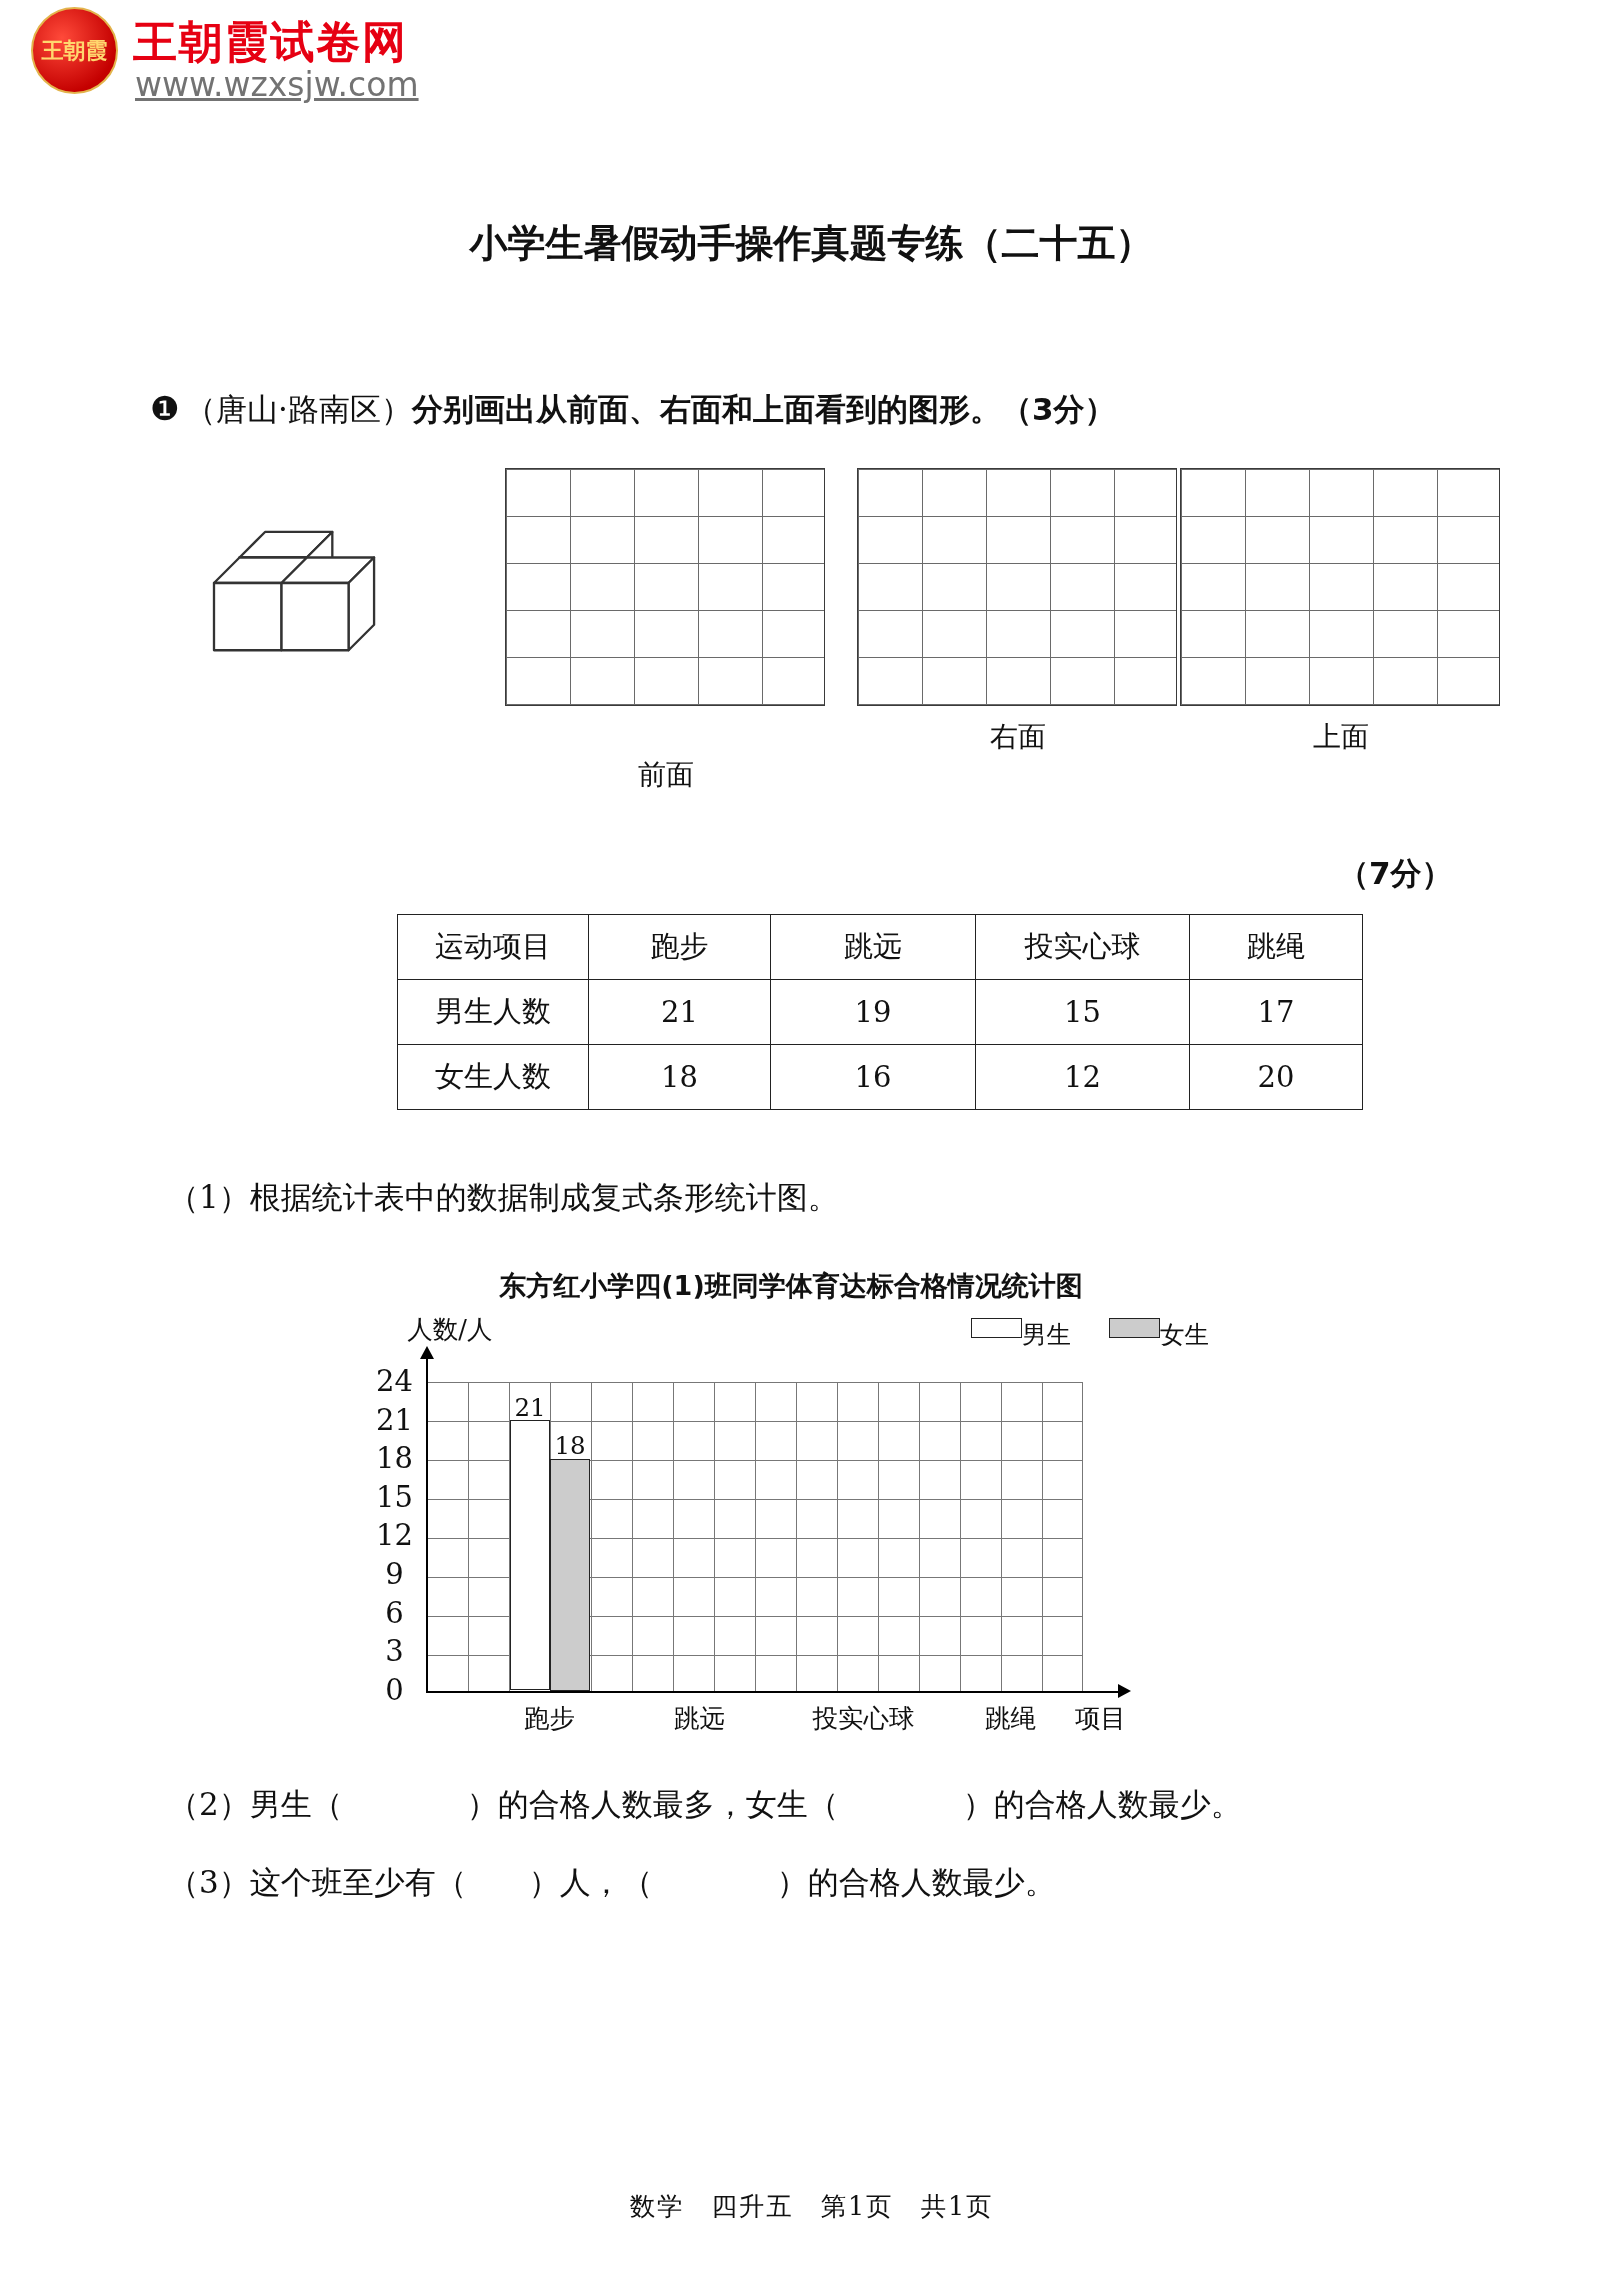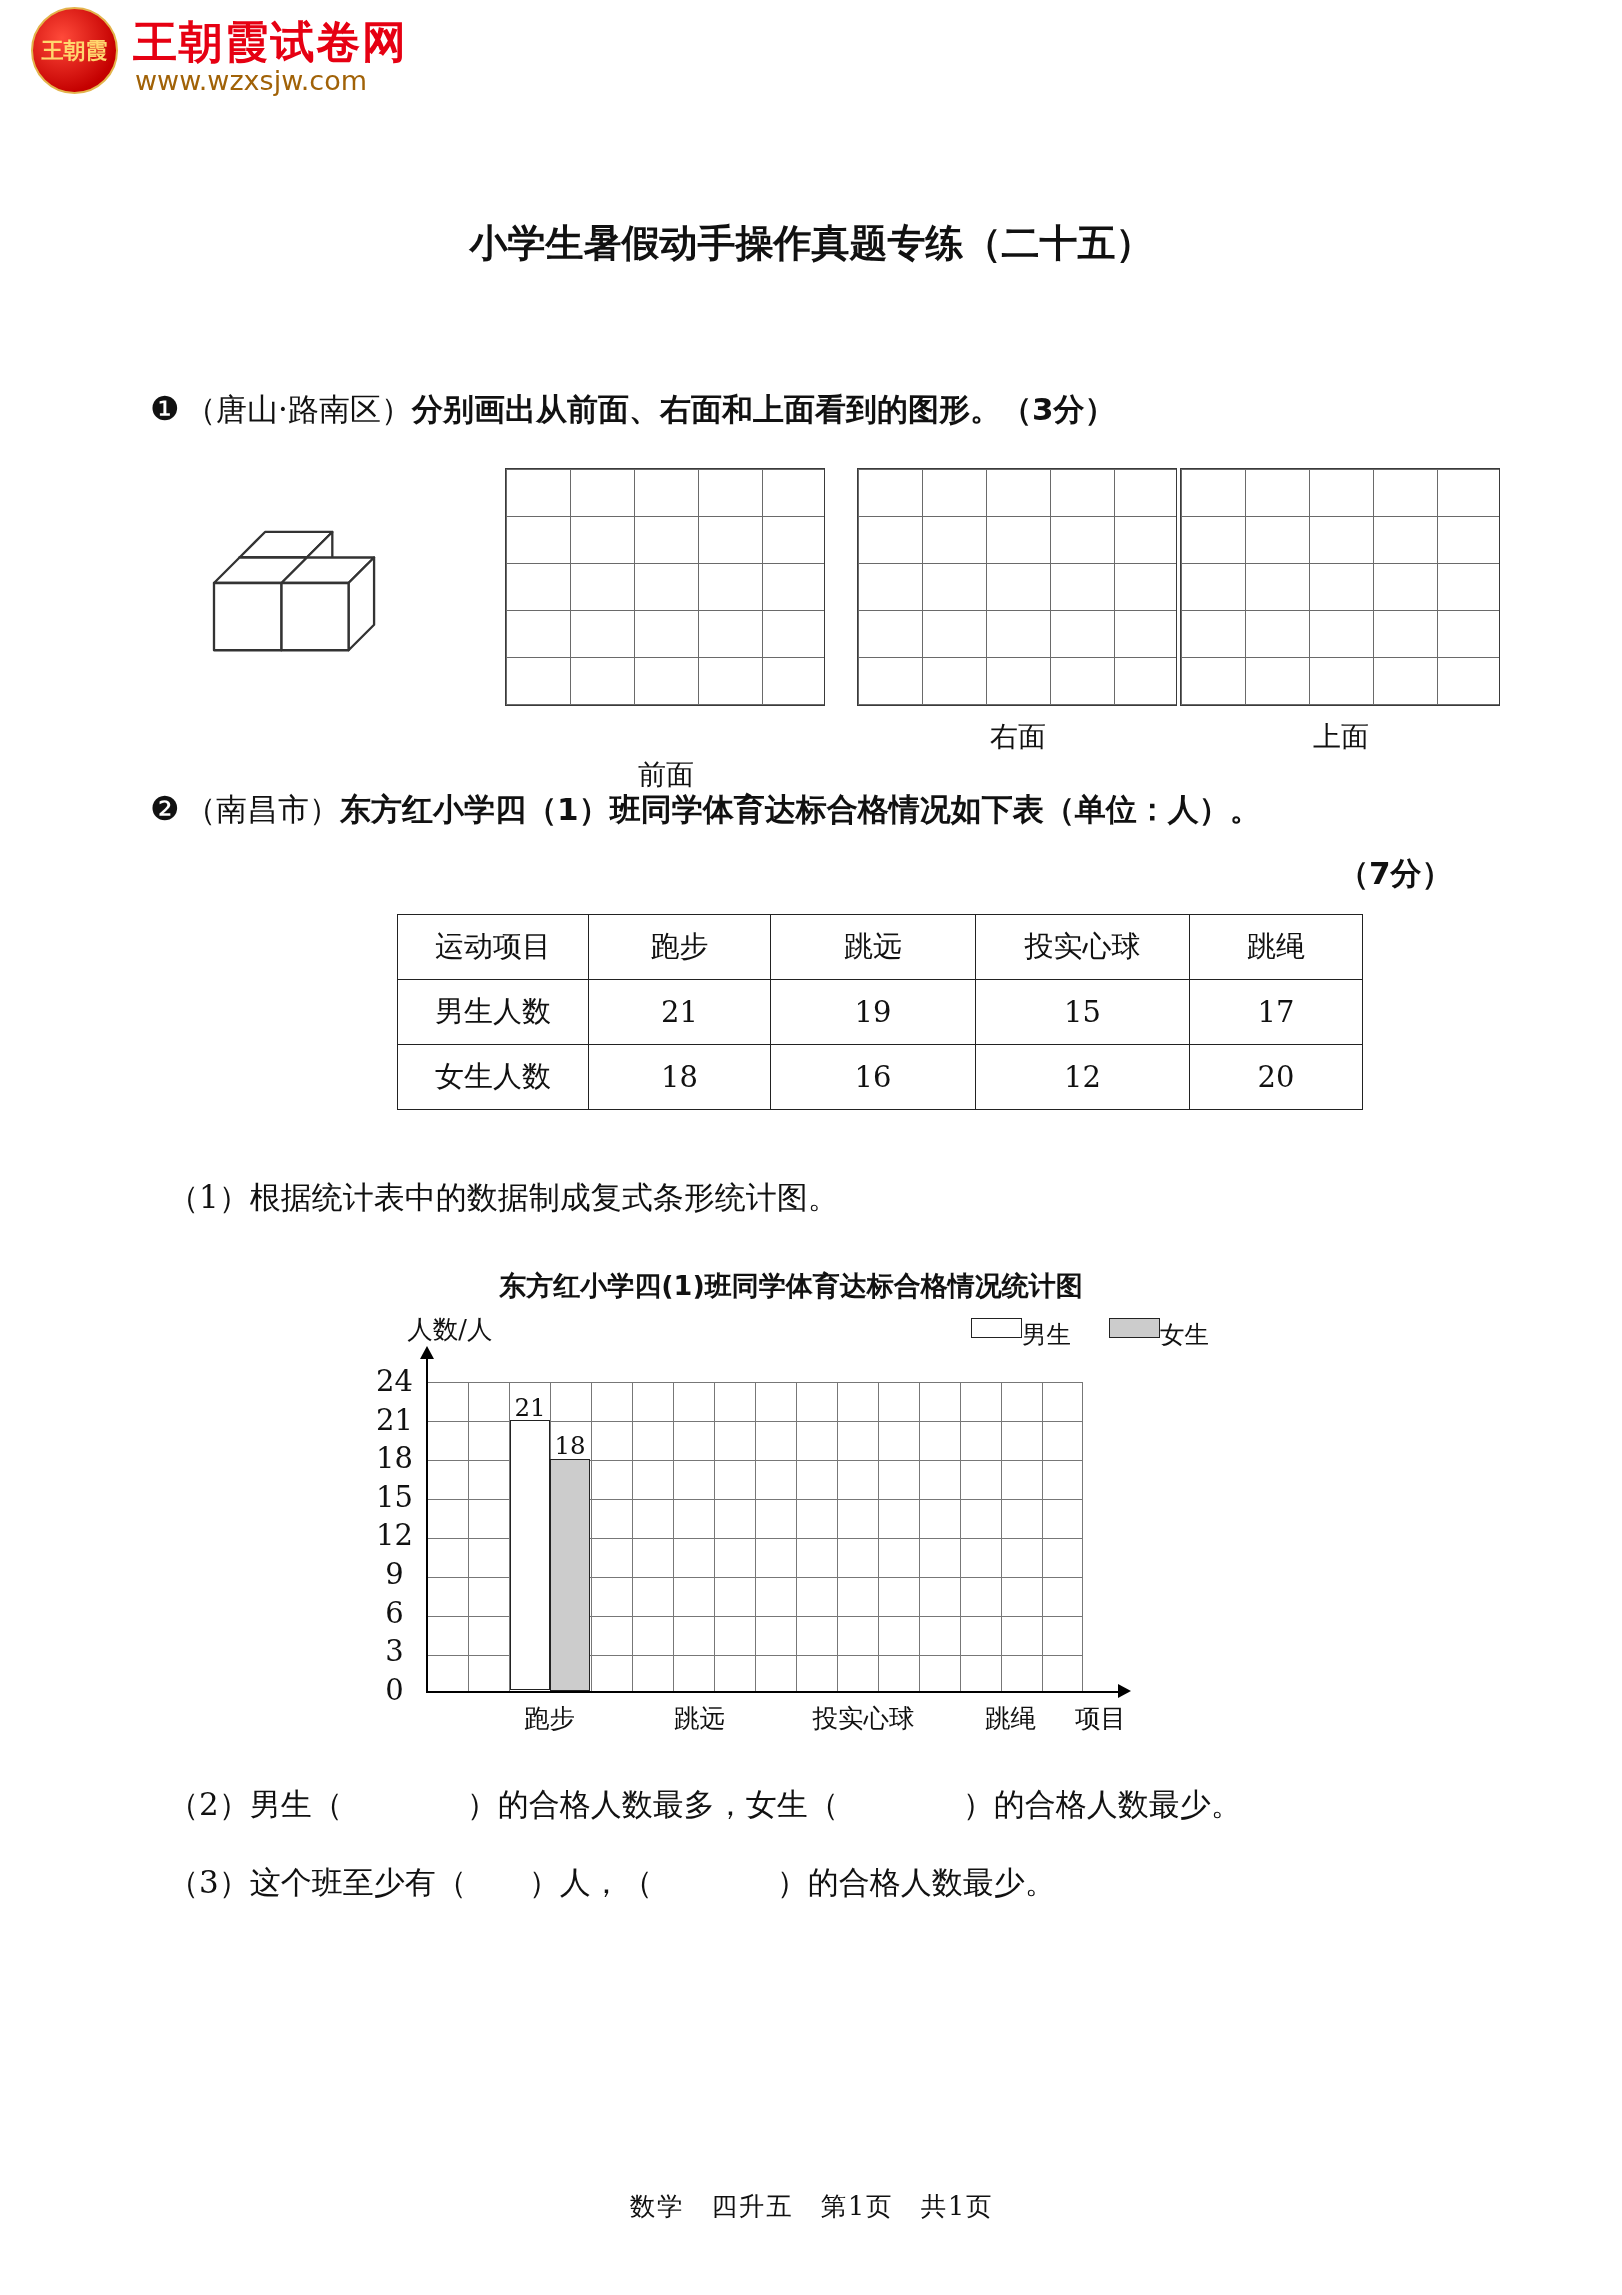--- a/index.html
+++ b/index.html
@@ -7,21 +7,21 @@
         font-family:"DejaVu Serif",serif;color:#111;overflow:hidden;}
   .abs{position:absolute;}
 
   
   .seal{width:87px;height:87px;border-radius:50%;
         background:radial-gradient(circle at 35% 35%, #ff4a3a, #c40000 72%);
         border:2.7px solid #e3b44c;display:flex;align-items:center;justify-content:center;
         color:#ffd76e;font-size:22px;font-weight:bold;text-align:left;line-height:1.1;
         font-family:"DejaVu Sans",sans-serif;box-sizing:border-box;}
   .site-name{color:#e60012;font-weight:bold;font-size:44px;font-family:"DejaVu Sans",sans-serif;letter-spacing:1.8px;}
-  .site-url{color:#a16207;font-size:27px;font-family:"DejaVu Sans",sans-serif;}
+  .site-url{color:#737373;font-size:33px;font-family:"DejaVu Sans",sans-serif;text-decoration:underline;}
 
   .page-title{width:1623px;text-align:center;font-size:38px;font-weight:bold;
               font-family:"DejaVu Sans",sans-serif;}
 
   .qline{font-size:31px;white-space:nowrap;}
   .qnum{font-size:33px;margin-right:5.5px;}
   .bold{font-family:"DejaVu Sans",sans-serif;font-weight:bold;}
 
   
   .grid5{width:318px;height:236px;border:1.8px solid #3a3a3a;box-sizing:content-box;
@@ -94,23 +94,20 @@
     </g>
   </svg>
 
   <div class="abs grid5" style="left:505px;top:468px;"></div>
   <div class="abs grid5" style="left:857px;top:468px;"></div>
   <div class="abs grid5" style="left:1180px;top:468px;"></div>
   <div class="abs grid-label" style="left:505px;top:756px;">前面</div>
   <div class="abs grid-label" style="left:857px;top:718px;">右面</div>
   <div class="abs grid-label" style="left:1180px;top:718px;">上面</div>
 
-  <div class="abs qline" style="left:150px;top:789px;">
-    <span class="qnum">❷</span><span>（南昌市）</span><span class="bold">东方红小学四（1）班同学体育达标合格情况如下表（单位：人）。</span>
-  </div>
   <div class="abs qline bold" style="left:1338px;top:853px;">（7分）</div>
 
   <table class="score abs" style="left:373px;top:914px;margin-left:24px;">
     <colgroup>
       <col style="width:191px">
         <col style="width:182px">
         <col style="width:205px">
         <col style="width:214px">
         <col style="width:173px">
     </colgroup>

